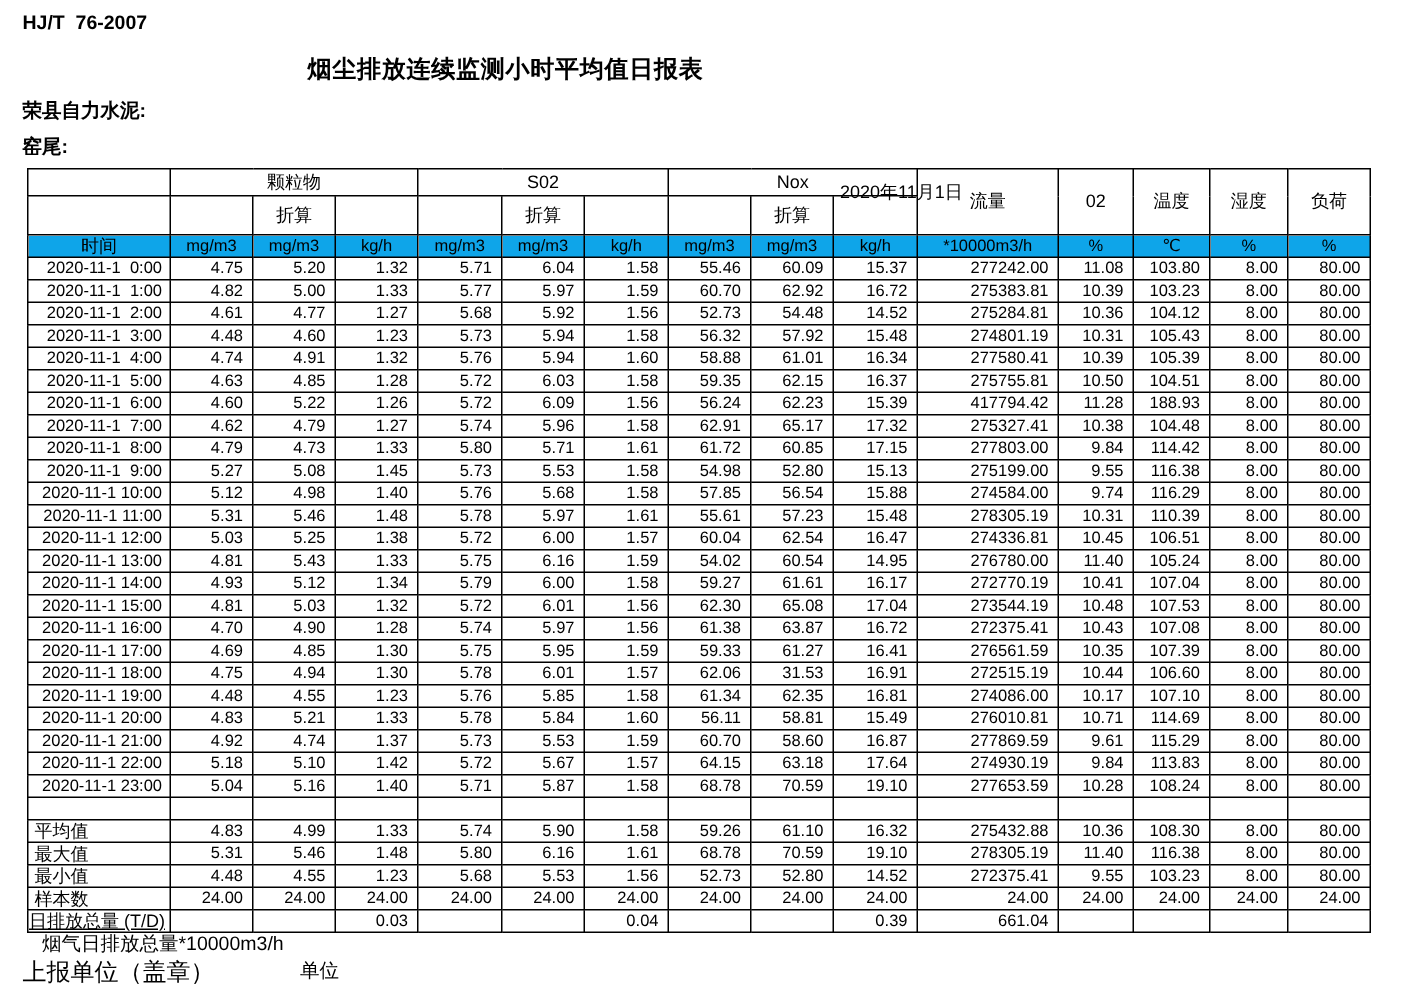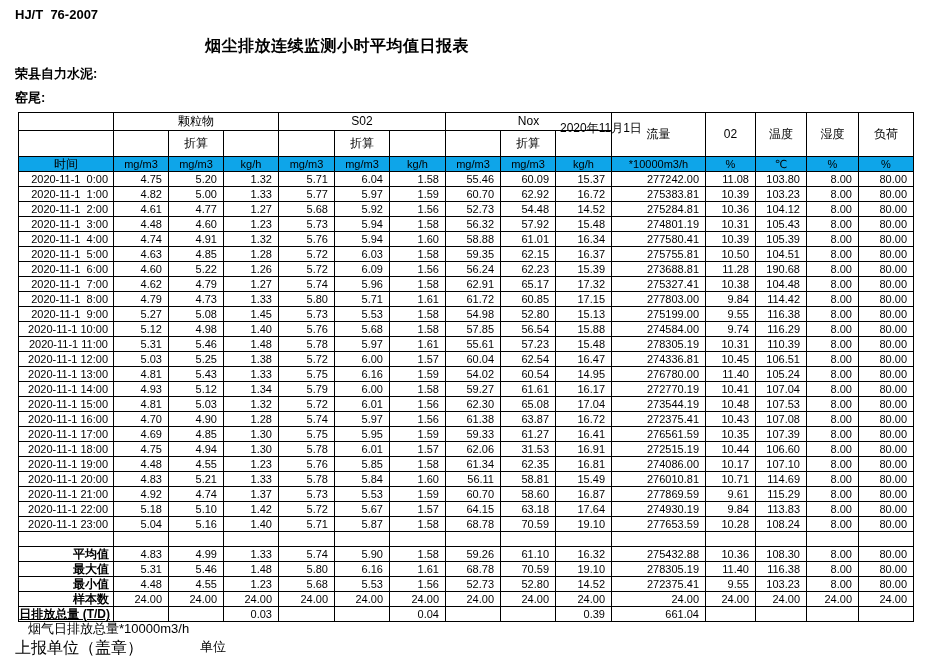--- a/index.html
+++ b/index.html
@@ -14,21 +14,21 @@
   .date { left: 560px; top: 83px; font-size: 12px; margin-top: 37px; }
 
   table.report { position: absolute; left: 18px; top: 112px; border-collapse: collapse; table-layout: fixed; }
   table.report td { border: 1px solid #000; font-size: 11px; line-height: 13px; height: 15px; padding: 0 4px; overflow: hidden; }
   thead tr.group-row td { height: 18px; text-align: center; font-size: 12px; }
   thead tr.sub-row td { height: 26px; text-align: center; font-size: 12px; }
   thead tr.units-row td { height: 15px; text-align: center; background: #0ea5e9; }
   thead td.time-head { font-size: 12px; }
   tbody td.time { text-align: right; padding-right: 5px; white-space: pre; }
   tbody td.num { text-align: right; padding-right: 6px; }
-  tbody td.sum-label { text-align: right; padding-right: 4px; font-size: 12px; white-space: nowrap; font-weight: bold; }
+  tbody td.sum-label { padding-right: 4px; font-size: 12px; white-space: nowrap; }
   tbody td.outdent { position: relative; }
   tbody td.outdent span { position: absolute; right: 3px; bottom: 0px; white-space: nowrap; text-decoration: underline; font-size: 12px; }
   tbody tr.spacer td { height: 15px; }
 
   .footer-note { left: 28px; top: 620px; font-size: 13px; }
   .footer-report-unit { left: 15px; top: 638px; font-size: 16px; text-align: right; }
   .footer-unit { left: 200px; top: 638px; font-size: 13px; }
 </style>
 </head>
 <body>
@@ -206,23 +206,23 @@
         <td class="time">2020-11-1  6:00</td>
         <td class="num">4.60</td>
         <td class="num">5.22</td>
         <td class="num">1.26</td>
         <td class="num">5.72</td>
         <td class="num">6.09</td>
         <td class="num">1.56</td>
         <td class="num">56.24</td>
         <td class="num">62.23</td>
         <td class="num">15.39</td>
-        <td class="num">273688.81</td>
+        <td class="num">417794.42</td>
         <td class="num">11.28</td>
-        <td class="num">190.68</td>
+        <td class="num">188.93</td>
         <td class="num">8.00</td>
         <td class="num">80.00</td>
       </tr>
       <tr>
         <td class="time">2020-11-1  7:00</td>
         <td class="num">4.62</td>
         <td class="num">4.79</td>
         <td class="num">1.27</td>
         <td class="num">5.74</td>
         <td class="num">5.96</td>

